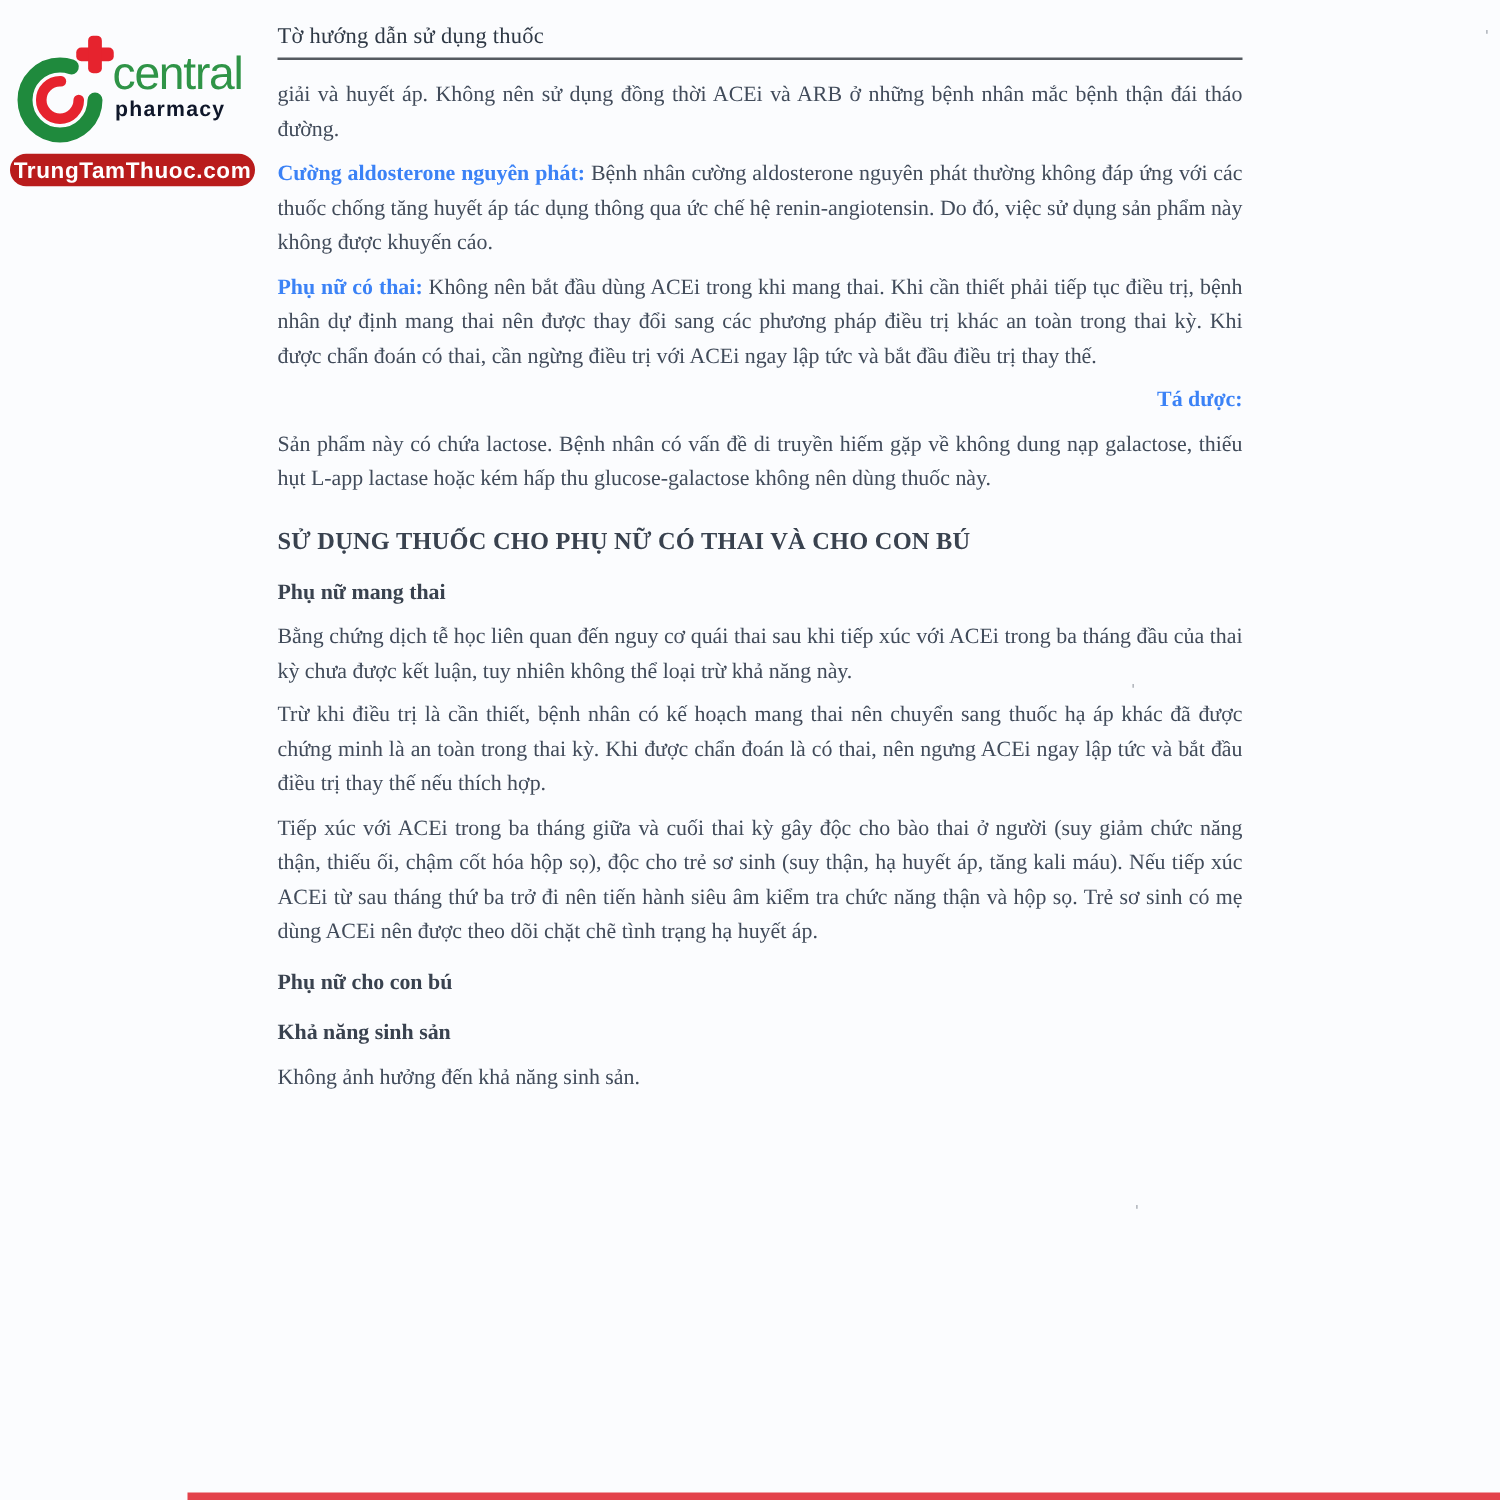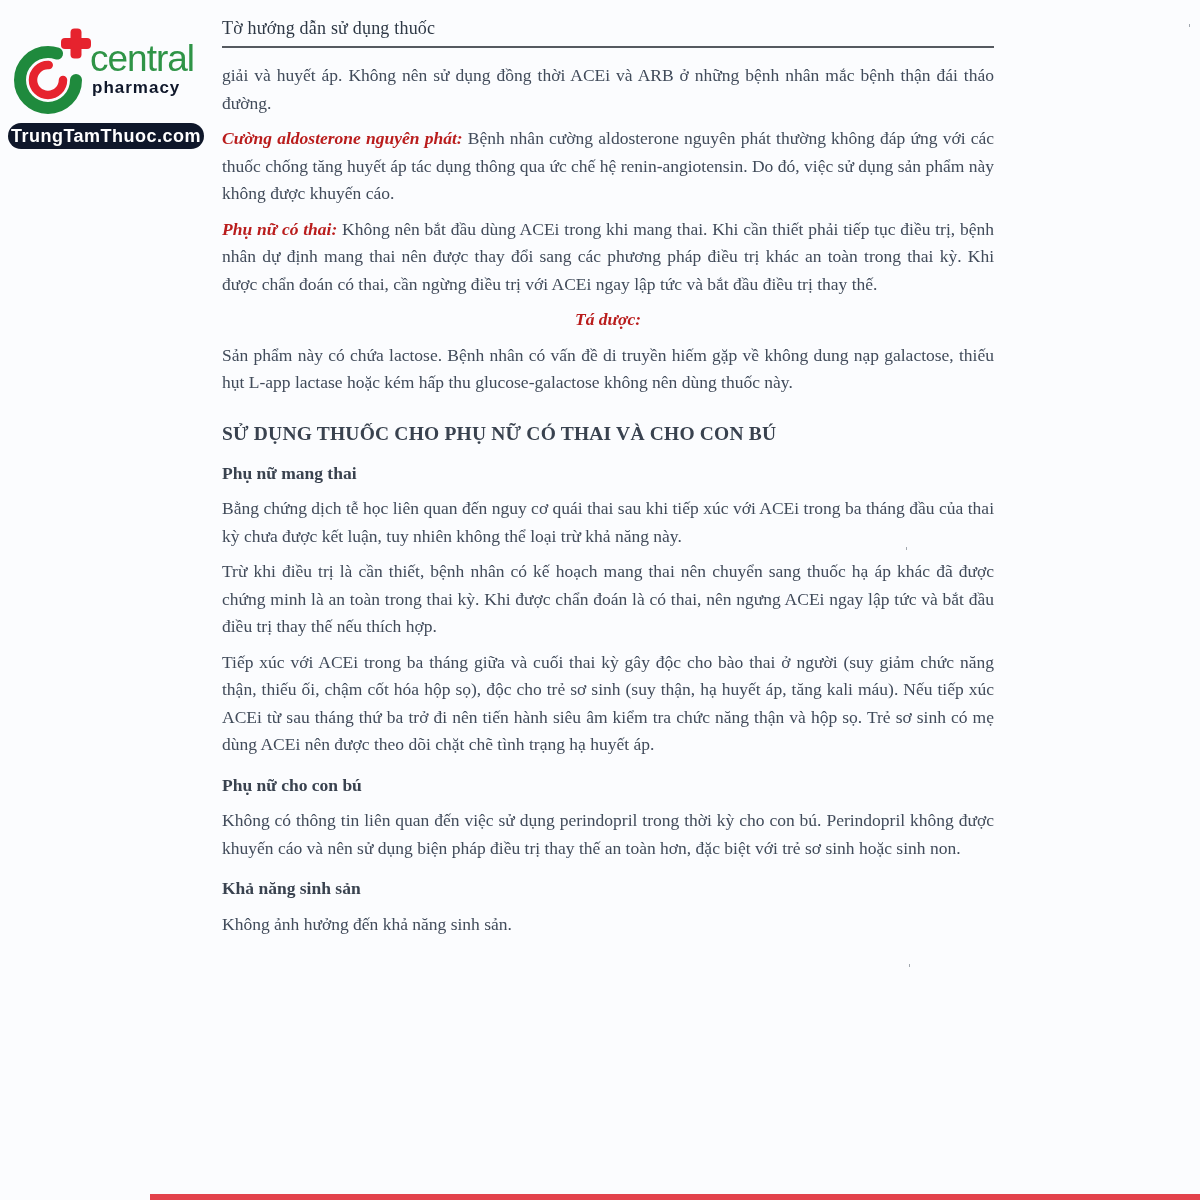--- a/index.html
+++ b/index.html
@@ -14,35 +14,35 @@
   }
   
   .logo{position:absolute;left:8px;top:28px;width:210px;}
   .logo-row{position:relative;height:86px;}
   .logo-icon{position:absolute;left:4px;top:-6px;}
   .logo-words{position:absolute;left:82px;top:14px;font-family:"Liberation Sans","DejaVu Sans",sans-serif;}
   .brand{font-size:37px;font-weight:normal;color:#2f9447;letter-spacing:-1px;line-height:34px;}
   .brand-sub{font-size:17px;font-weight:bold;color:#0f172a;letter-spacing:1px;margin-top:2px;padding-left:2px;}
   .site-pill{
     margin-top:9px;width:196px;height:26px;border-radius:14px;
-    background:#0f172a;color:#ffffff;
+    background:#b91c1c;color:#ffffff;
     font-family:"Liberation Sans","DejaVu Sans",sans-serif;
     font-weight:bold;font-size:18px;line-height:26px;text-align:center;
     letter-spacing:0.5px;
   }
   
   .doc{position:absolute;left:222px;top:18px;width:772px;}
   .doc-header{
     font-size:18px;font-weight:normal;color:#2e3845;letter-spacing:0.2px;
   }
   .rule{border:none;border-top:2px solid #555a60;margin:7px 0 0 0;}
   #blocks{margin-top:14px;color:#414b5a;}
   .blk{font-size:17.5px;line-height:27.5px;text-align:justify;margin:8px 0;}
-  .lead{font-weight:bold;font-style:italic;color:#b91c1c;}
-  .lead-only{text-align:center;}
+  .lead{font-weight:bold;color:#3b82f6;}
+  .lead-only{text-align:right;}
   h2.blk{
     font-size:19.5px;font-weight:bold;color:#39424f;text-align:left;
     margin:24px 0 4px 0;line-height:26px;letter-spacing:0.2px;
   }
   h3.blk{
     font-size:17.5px;font-weight:bold;color:#39424f;text-align:left;
     margin:13px 0 2px 0;
   }
   .bold-italic{font-weight:bold;font-style:italic;color:#39424f;}
   
@@ -81,21 +81,20 @@
         <p class="blk body"><span class="lead">Cường aldosterone nguyên phát:</span> Bệnh nhân cường aldosterone nguyên phát thường không đáp ứng với các thuốc chống tăng huyết áp tác dụng thông qua ức chế hệ renin-angiotensin. Do đó, việc sử dụng sản phẩm này không được khuyến cáo.</p>
         <p class="blk body"><span class="lead">Phụ nữ có thai:</span> Không nên bắt đầu dùng ACEi trong khi mang thai. Khi cần thiết phải tiếp tục điều trị, bệnh nhân dự định mang thai nên được thay đổi sang các phương pháp điều trị khác an toàn trong thai kỳ. Khi được chẩn đoán có thai, cần ngừng điều trị với ACEi ngay lập tức và bắt đầu điều trị thay thế.</p>
         <p class="blk lead-only"><span class="lead">Tá dược:</span></p>
         <p class="blk body">Sản phẩm này có chứa lactose. Bệnh nhân có vấn đề di truyền hiếm gặp về không dung nạp galactose, thiếu hụt L-app lactase hoặc kém hấp thu glucose-galactose không nên dùng thuốc này.</p>
         <h2 class="blk section-heading">SỬ DỤNG THUỐC CHO PHỤ NỮ CÓ THAI VÀ CHO CON BÚ</h2>
         <h3 class="blk subheading">Phụ nữ mang thai</h3>
         <p class="blk body">Bằng chứng dịch tễ học liên quan đến nguy cơ quái thai sau khi tiếp xúc với ACEi trong ba tháng đầu của thai kỳ chưa được kết luận, tuy nhiên không thể loại trừ khả năng này.</p>
         <p class="blk body">Trừ khi điều trị là cần thiết, bệnh nhân có kế hoạch mang thai nên chuyển sang thuốc hạ áp khác đã được chứng minh là an toàn trong thai kỳ. Khi được chẩn đoán là có thai, nên ngưng ACEi ngay lập tức và bắt đầu điều trị thay thế nếu thích hợp.</p>
         <p class="blk body">Tiếp xúc với ACEi trong ba tháng giữa và cuối thai kỳ gây độc cho bào thai ở người (suy giảm chức năng thận, thiếu ối, chậm cốt hóa hộp sọ), độc cho trẻ sơ sinh (suy thận, hạ huyết áp, tăng kali máu). Nếu tiếp xúc ACEi từ sau tháng thứ ba trở đi nên tiến hành siêu âm kiểm tra chức năng thận và hộp sọ. Trẻ sơ sinh có mẹ dùng ACEi nên được theo dõi chặt chẽ tình trạng hạ huyết áp.</p>
         <h3 class="blk subheading">Phụ nữ cho con bú</h3>
-        <p class="blk body">Không có thông tin liên quan đến việc sử dụng perindopril trong thời kỳ cho con bú. Perindopril không được khuyến cáo và nên sử dụng biện pháp điều trị thay thế an toàn hơn, đặc biệt với trẻ sơ sinh hoặc sinh non.</p>
         <h3 class="blk subheading">Khả năng sinh sản</h3>
         <p class="blk body">Không ảnh hưởng đến khả năng sinh sản.</p>
       </div>
   </div>
 
   <div class="speck" style="left:1188px;top:22px;">'</div>
   <div class="speck" style="left:905px;top:545px;">'</div>
   <div class="speck" style="left:908px;top:962px;">'</div>
 
   <div class="bottom-bar"></div>

